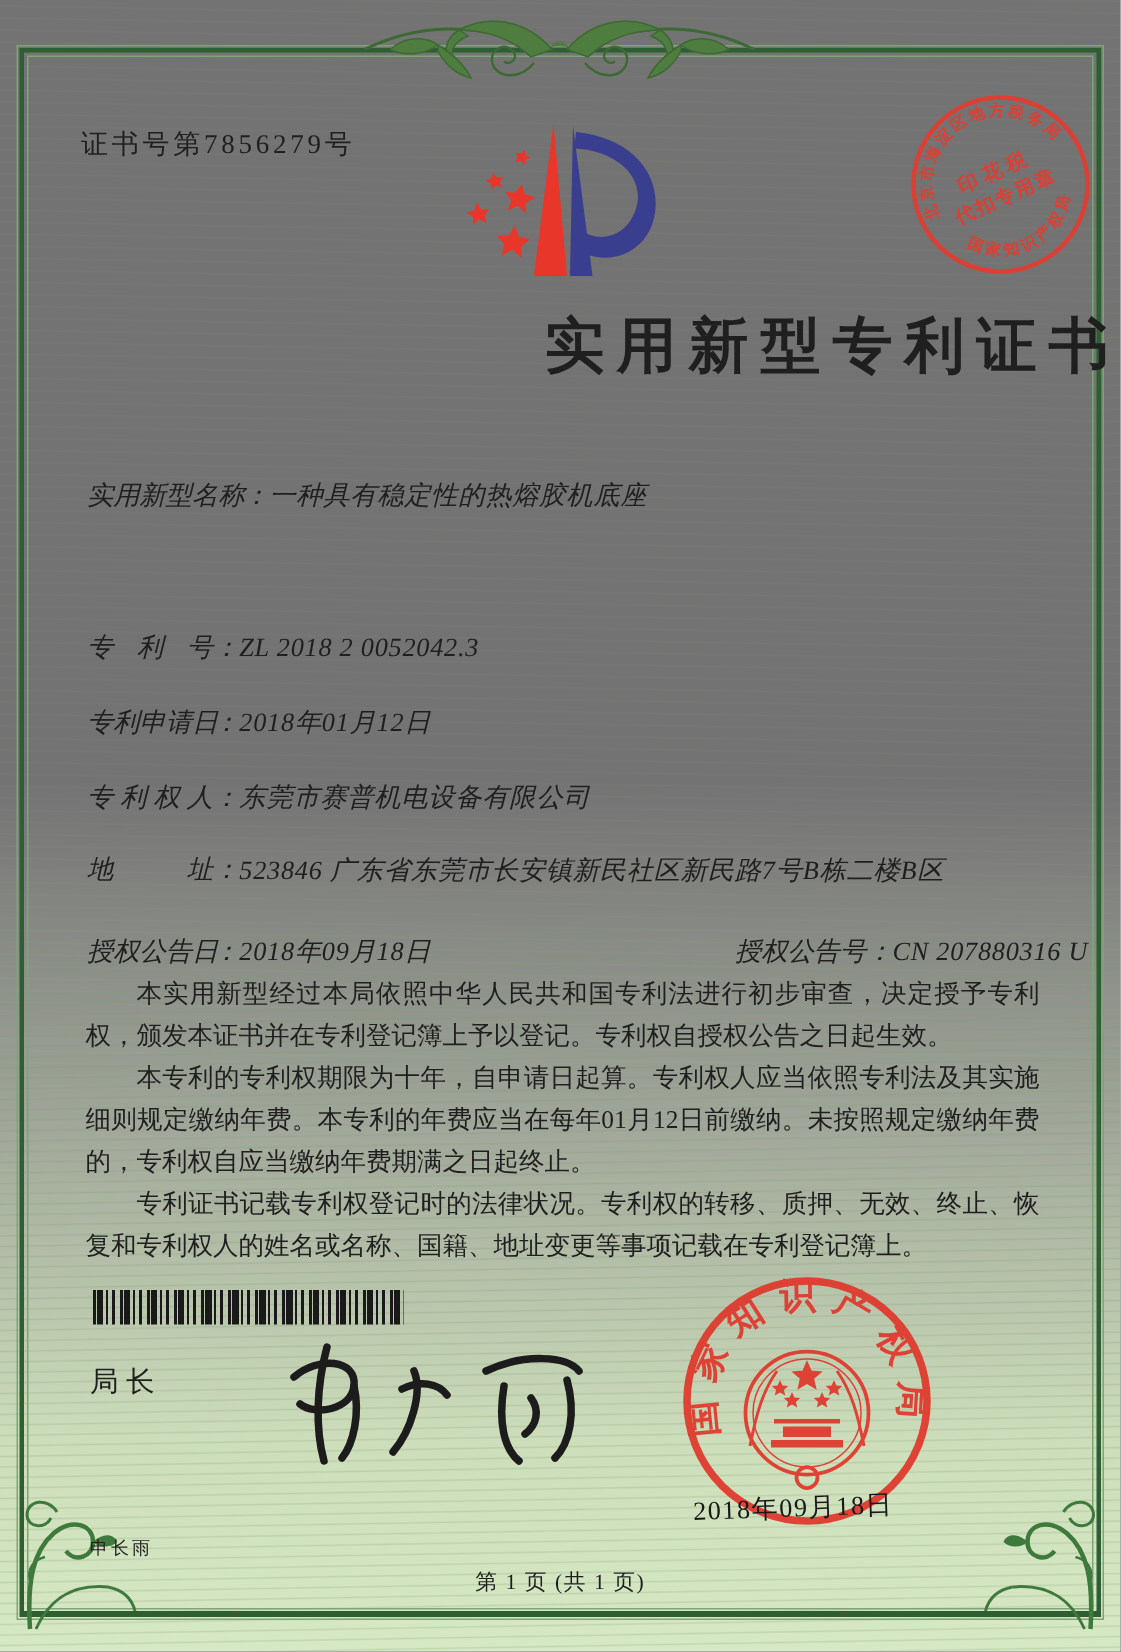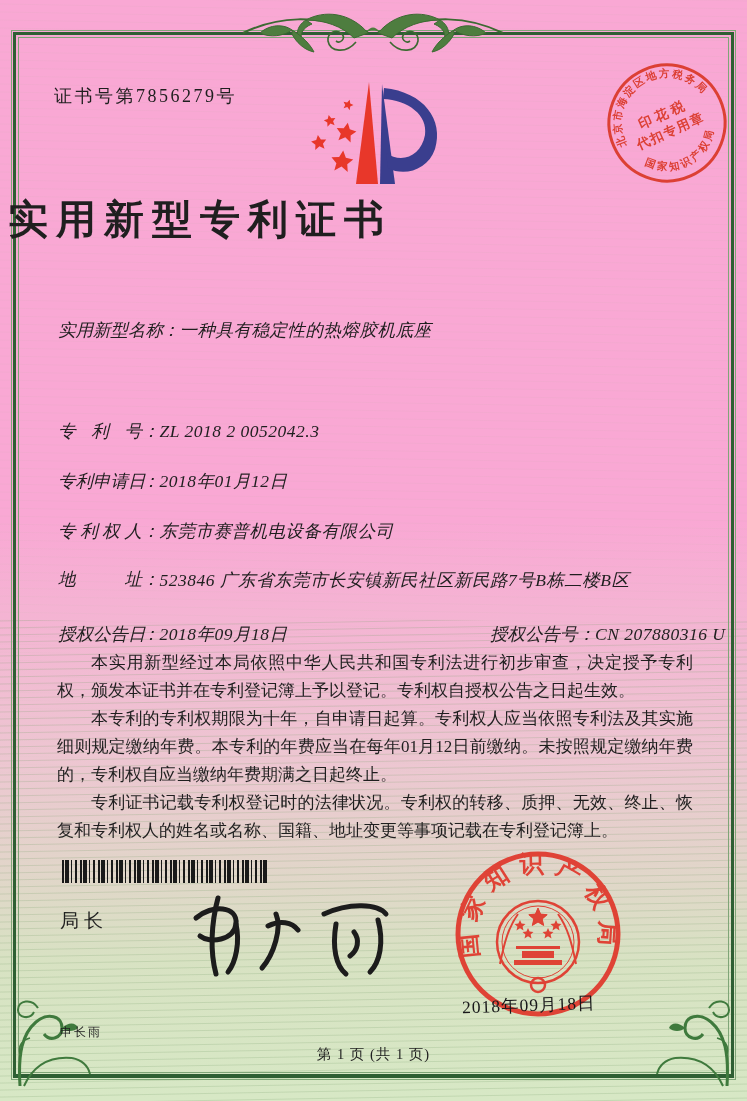--- a/index.html
+++ b/index.html
@@ -1,18 +1,18 @@
 <!DOCTYPE html>
 <html><head>
 <meta charset="utf-8">
 <style>
   html,body{margin:0;padding:0;}
   .page{
     position:relative; width:747px; height:1101px; overflow:hidden;
-    background:#f9a8d4;
+    background:#737373;
     font-family:"Liberation Serif","DejaVu Serif",serif;
     color:#1f1f1f;
   }
   
   .green-wash{position:absolute;left:0;right:0;top:520px;bottom:0;z-index:1;
     background:linear-gradient(180deg, rgba(222,236,206,0) 0%, rgba(222,236,206,.45) 42%, rgba(213,231,193,.92) 76%, #d7e8c5 100%);}
   .waves{position:absolute;left:0;right:0;top:620px;bottom:0;z-index:1;opacity:.75;
     background:repeating-linear-gradient(179deg, rgba(118,158,106,0) 0px, rgba(118,158,106,.30) 1px, rgba(118,158,106,0) 2px, rgba(118,158,106,0) 7px);}
   .waves-top{position:absolute;inset:0;z-index:0;opacity:.35;
     background:repeating-linear-gradient(181deg, rgba(160,170,140,0) 0px, rgba(160,170,140,.18) 1px, rgba(160,170,140,0) 2px, rgba(160,170,140,0) 8px);}
@@ -22,21 +22,21 @@
   .frame::after{content:"";position:absolute;inset:6px;border:1px solid #7fa577;}
   .ornament-top{position:absolute;left:238px;top:6px;z-index:3;}
   .corner-orn{position:absolute;bottom:12px;z-index:3;}
   .corner-orn.left{left:8px;}
   .corner-orn.right{right:8px;transform:scaleX(-1);}
 
   .content{position:absolute;inset:0;z-index:4;}
   .cert-no{position:absolute;left:54px;top:84px;font-size:18px;letter-spacing:2.5px;}
   .logo{position:absolute;left:284px;top:72px;}
   .stamp{position:absolute;left:604px;top:60px;transform:rotate(-24deg);}
-  .title{position:absolute;left:0;top:192px;width:100%;text-align:left;
+  .title{position:absolute;left:0;top:203px;width:100%;text-align:right;
     font-size:40px;font-weight:bold;letter-spacing:8px;text-indent:8px;}
 
   .row{position:absolute;left:58px;font-size:17.5px;white-space:nowrap;font-style:italic;}
   .lbl{display:inline-block;width:84px;text-align:justify;text-align-last:justify;}
   .lbl.wide{width:104px;}
   .val{letter-spacing:.5px;}
   .addr-val{display:inline-block;width:530px;vertical-align:top;white-space:normal;letter-spacing:.5px;line-height:27px;}
   .grant-no{position:absolute;left:432px;top:0;}
 
   .paras{position:absolute;left:57px;top:649px;width:636px;font-size:17px;line-height:28px;text-align:justify;}

